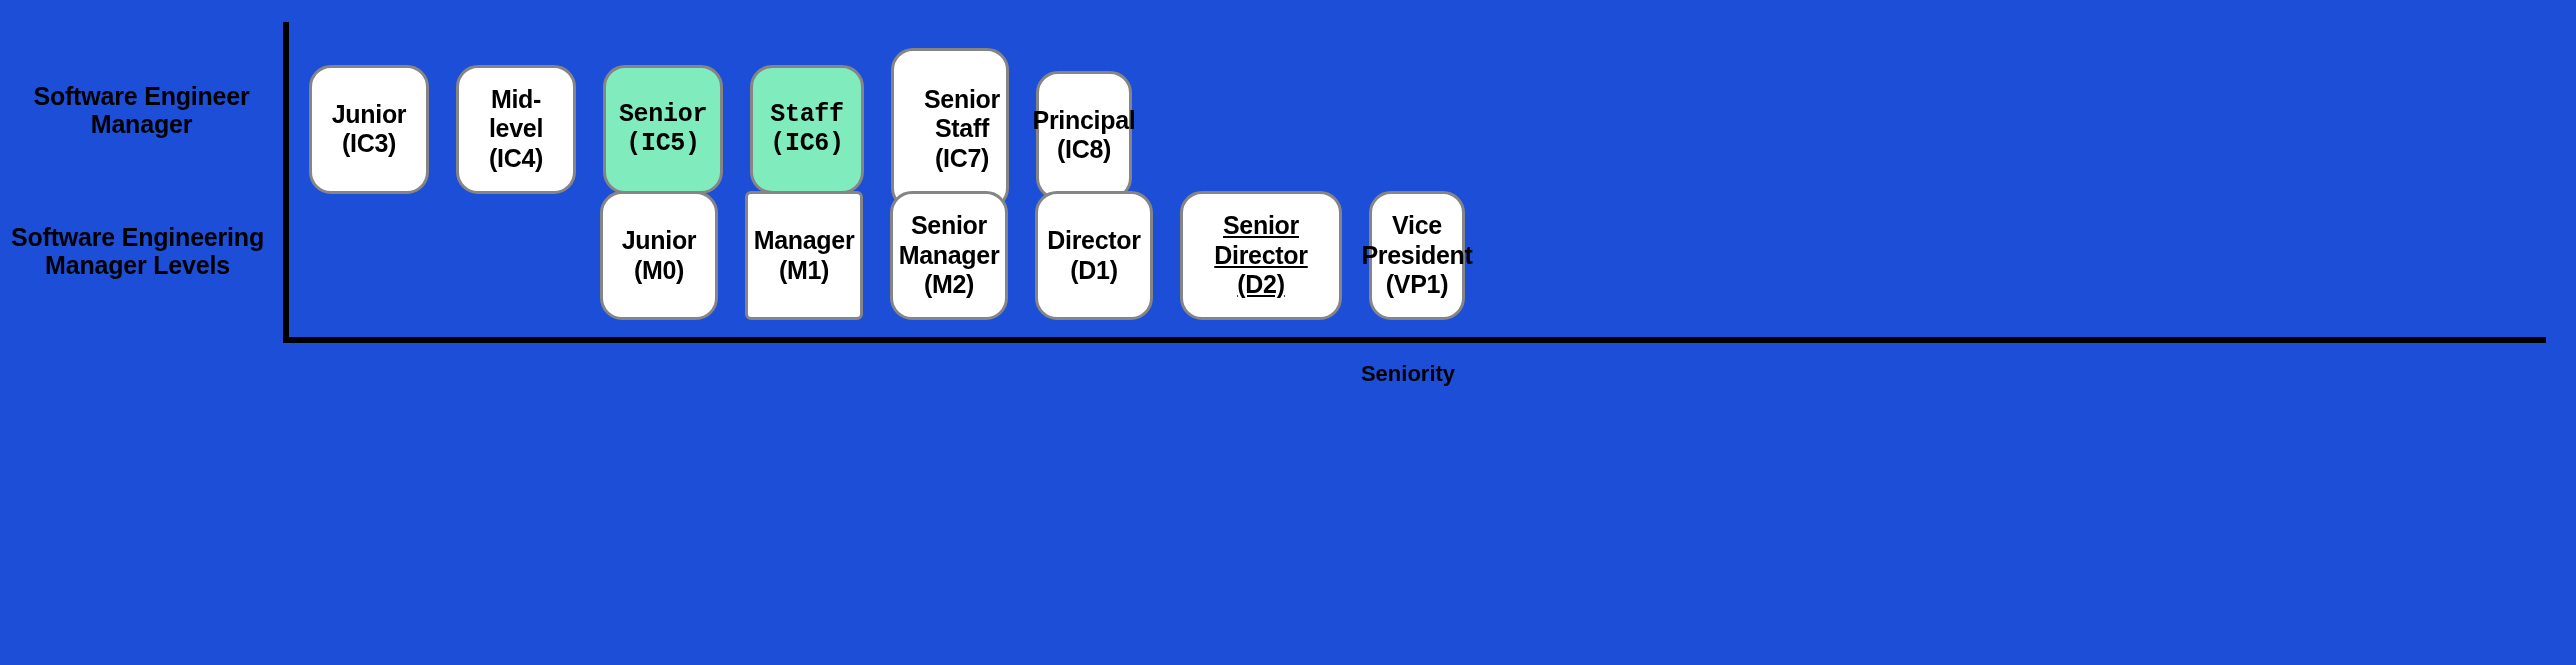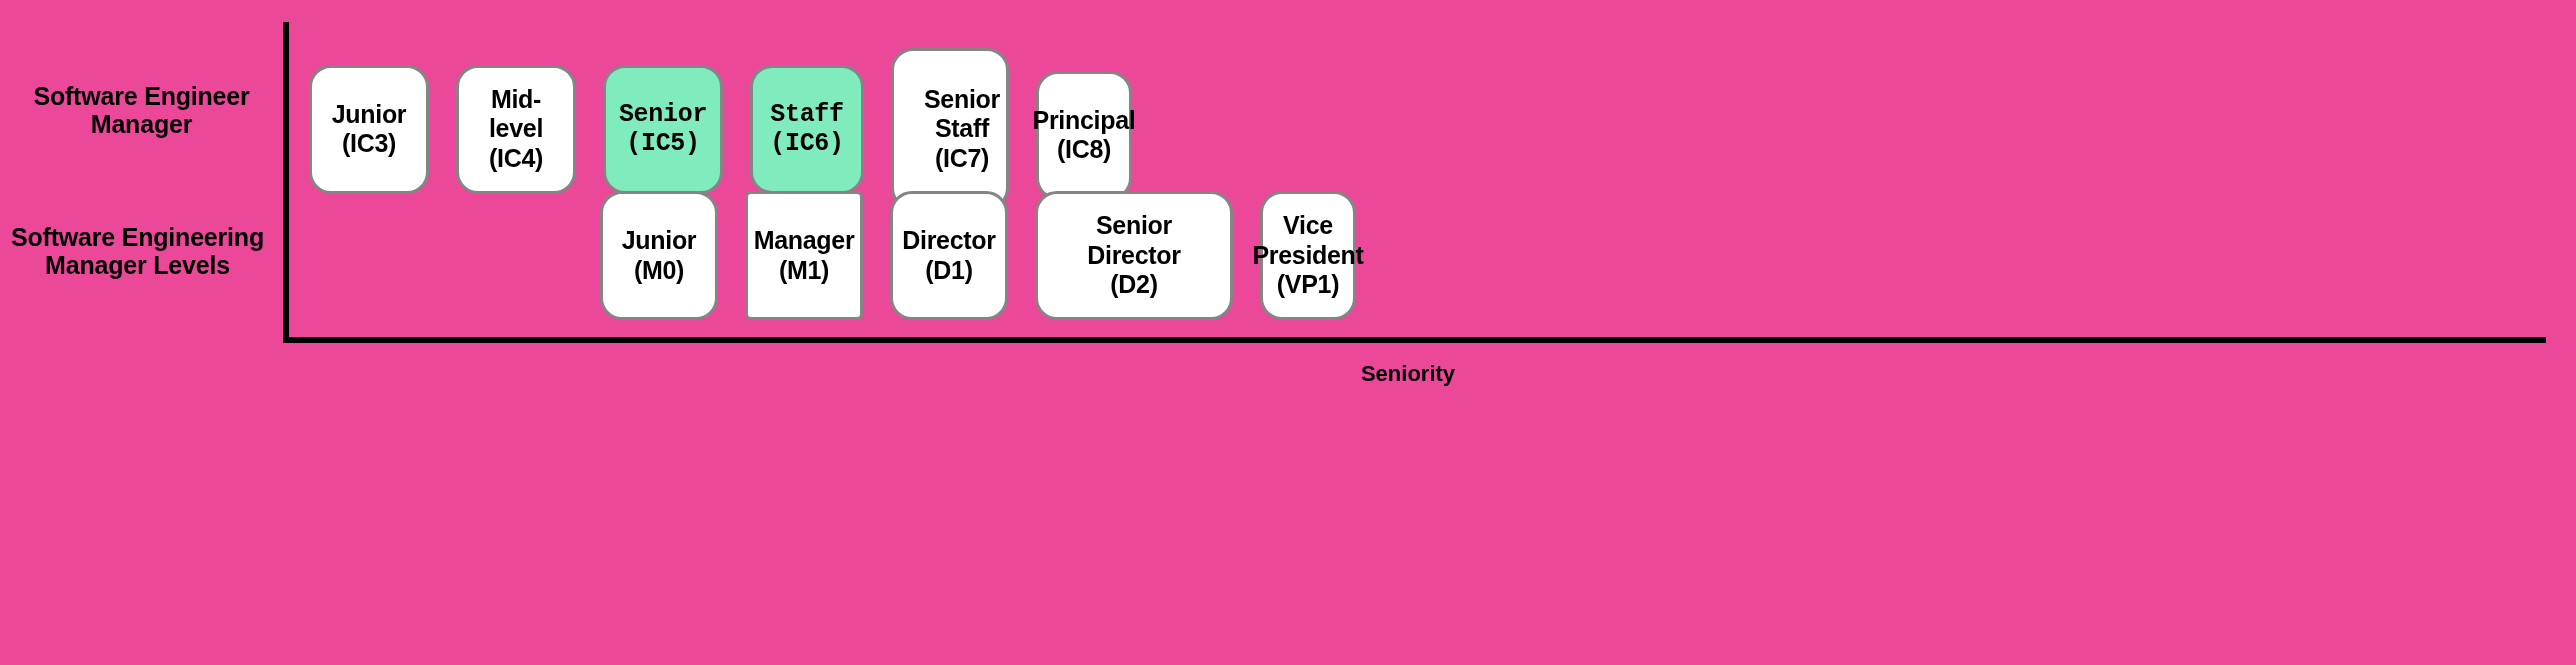--- a/index.html
+++ b/index.html
@@ -12,21 +12,21 @@
     height: 665px;
     font-family: "Liberation Sans", sans-serif;
     -webkit-font-smoothing: antialiased;
   }
 
   #canvas {
     position: relative;
     width: 2576px;
     height: 665px;
     overflow: hidden;
-    background: #ec4899;
+    background: #1d4ed8;
   }
 
   
   .axis-v {
     position: absolute;
     left: 283px;
     top: 22px;
     width: 6px;
     height: 321px;
     background: #000000;
@@ -169,27 +169,33 @@
           <div>Junior</div>
           <div>(M0)</div>
         </div>
       </div>
       <div class="box" style="width: 118px; height: 129px; border-radius: 6px;">
         <div>
           <div>Manager</div>
           <div>(M1)</div>
         </div>
       </div>
+      <div class="box" style="width: 118px; height: 129px;">
+        <div>
+          <div>Senior Manager</div>
+          <div>(M2)</div>
+        </div>
+      </div>
       <div class="box" style="width: 118px; height: 129px; justify-content: center;">
         <div>
           <div>Director</div>
           <div>(D1)</div>
         </div>
       </div>
-      <div class="box" style="width: 198px; height: 129px;">
+      <div class="box" style="width: 162px; height: 129px; text-decoration: underline;">
         <div>
           <div>Senior Director</div>
           <div>(D2)</div>
         </div>
       </div>
       <div class="box" style="width: 96px; height: 129px;">
         <div>
           <div>Vice President</div>
           <div>(VP1)</div>
         </div>

